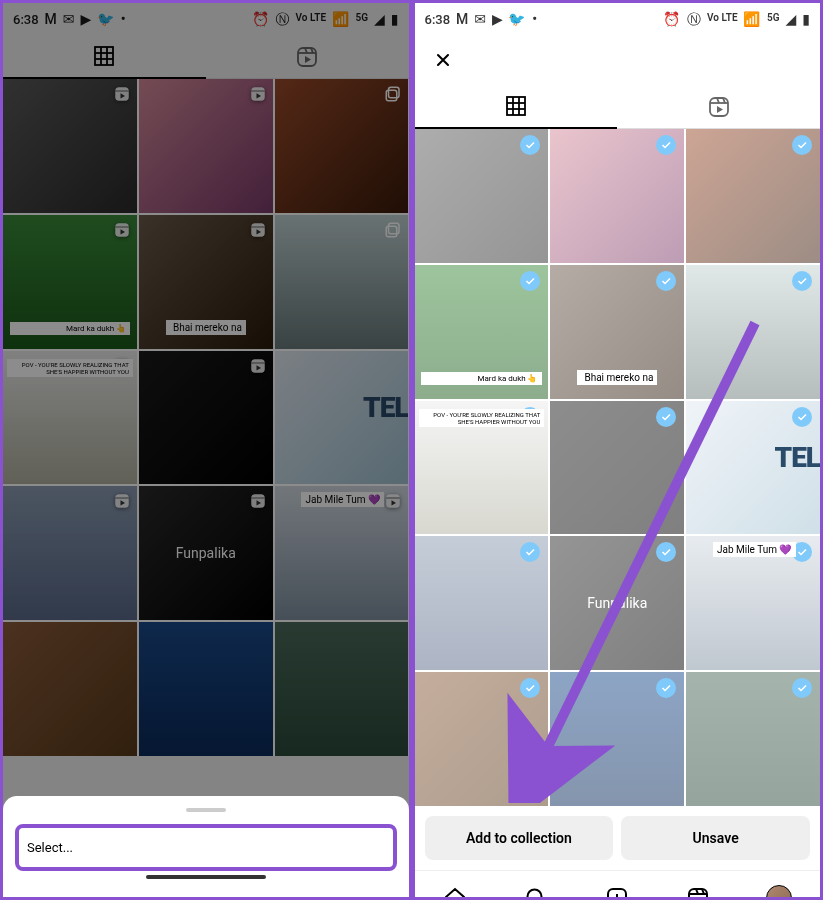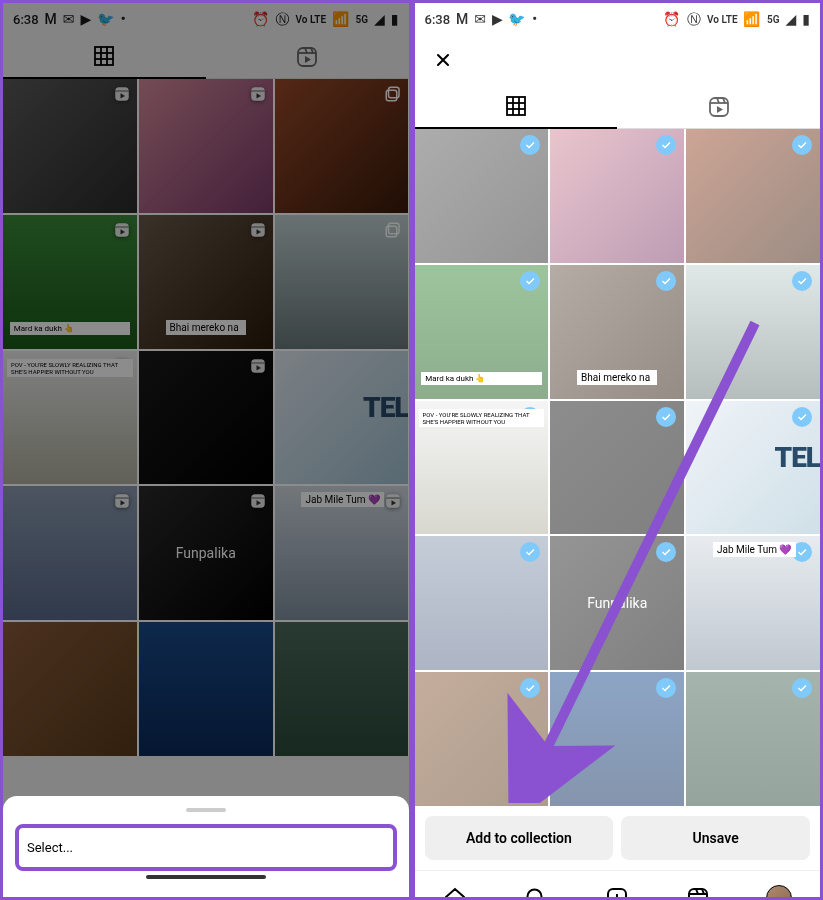--- a/index.html
+++ b/index.html
@@ -40,21 +40,21 @@
     justify-content: space-between;
     align-items: center;
     padding: 0 10px;
     font-size: 13px;
     font-weight: 500;
     color: #333;
     position: relative;
     z-index: 3;
   }
   .phone.left .statusbar { color: #1a1a1a; }
-  .sb-left, .sb-right { display: flex; align-items: center; gap: 6px; }
+  .sb-left, .sb-right { display: flex; gap: 6px; }
   .sb-icon { font-size: 14px; line-height: 1; }
   .sb-small { font-size: 10px; font-weight: 600; }
   
   .header {
     height: 50px;
     display: flex;
     align-items: center;
     padding: 0 12px;
     position: relative;
     z-index: 3;
@@ -138,21 +138,21 @@
     background: rgba(255,255,255,0.5);
   }
   .caption {
     position: absolute;
     bottom: 14px;
     left: 5%;
     right: 5%;
     background: #fff;
     font-size: 8px;
     padding: 2px 4px;
-    text-align: left;
+    text-align: right;
     z-index: 2;
   }
   .caption.small { font-size: 10px; left: 20%; right: 20%; }
   .caption.top { top: 8px; bottom: auto; font-size: 6px; left: 3%; right: 3%; }
   .label-center {
     position: absolute;
     top: 50%;
     left: 50%;
     transform: translate(-50%,-50%);
     font-size: 14px;

